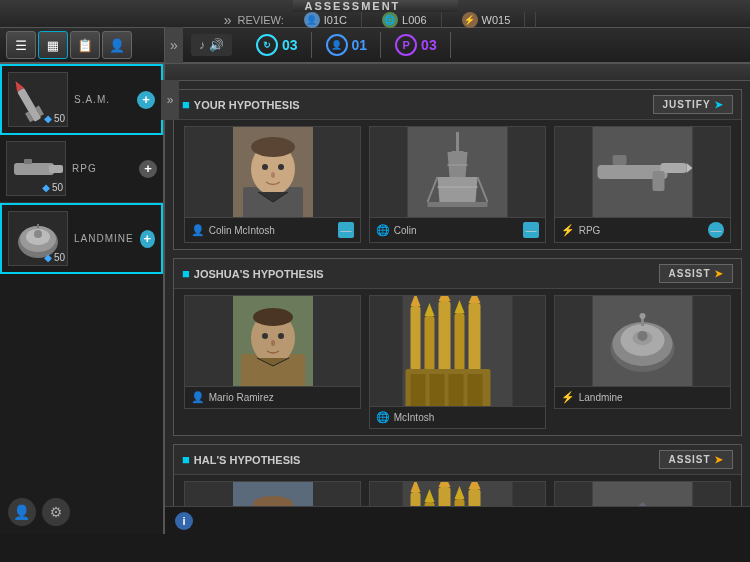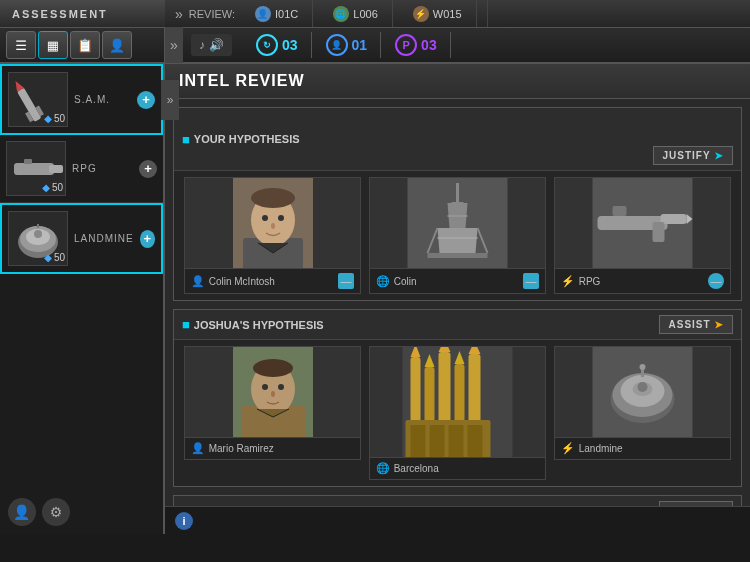--- a/index.html
+++ b/index.html
@@ -12,20 +12,21 @@
       color: #fff;
     }
 
     
     .top-bar {
       display: flex;
       align-items: center;
       height: 28px;
       background: linear-gradient(to bottom, #3a3a3a, #252525);
       border-bottom: 1px solid #555;
+      flex-direction: column;
     }
     .top-bar-title {
       background: linear-gradient(to bottom, #4a4a4a, #2a2a2a);
       color: #ccc;
       font-size: 11px;
       font-weight: bold;
       letter-spacing: 2px;
       padding: 0 12px;
       height: 100%;
       display: flex;
@@ -349,21 +350,20 @@
       align-items: center;
       gap: 4px;
       background: #3a3a3a;
       border: 1px solid #666;
       padding: 3px 8px;
       font-size: 10px;
       color: #ccc;
       font-weight: bold;
       letter-spacing: 1px;
       cursor: pointer;
-      margin-top: 33px;
     }
     .justify-btn .arrow {
       color: #00ccee;
     }
     .assist-btn {
       display: flex;
       align-items: flex-start;
       gap: 4px;
       background: #3a3a3a;
       border: 1px solid #666;
@@ -590,21 +590,20 @@
 
     <div style="margin-top: auto; padding: 8px; display: flex; gap: 6px;">
       <div class="sidebar-avatar">👤</div>
       <div class="sidebar-avatar">⚙</div>
     </div>
   </div>
 
   <div class="main-content">
 
     <div class="intel-header">
-      <div class="intel-title">INTEL REVIEW</div>
     </div>
 
     <div class="hypothesis-section">
       <div class="hypothesis-header">
         <div class="hypothesis-title">
           <span class="hyp-mark">■</span>
           <span>YOUR HYPOTHESIS</span>
         </div>
         <div class="justify-btn">
           <span>JUSTIFY</span>
@@ -745,21 +744,21 @@
               <rect x="3" y="78" width="85" height="42" fill="#8a7020" rx="2"></rect>
               <rect x="8" y="83" width="15" height="37" fill="#7a6010"></rect>
               <rect x="27" y="83" width="15" height="37" fill="#7a6010"></rect>
               <rect x="46" y="83" width="15" height="37" fill="#7a6010"></rect>
               <rect x="65" y="83" width="15" height="37" fill="#7a6010"></rect>
             </svg>
           </div>
           <div class="card-footer">
             <div class="card-footer-label">
               <span class="globe-icon-sm">🌐</span>
-              <span>Barcelona</span>
+              <span>McIntosh</span>
             </div>
           </div>
         </div>
 
         <div class="hyp-card">
           <div class="card-visual">
             <svg width="100%" height="90" viewBox="0 0 100 90">
               <rect width="100" height="90" fill="#555"></rect>
               <ellipse cx="50" cy="52" rx="32" ry="24" fill="#666"></ellipse>
               <ellipse cx="50" cy="48" rx="30" ry="22" fill="#888"></ellipse>

